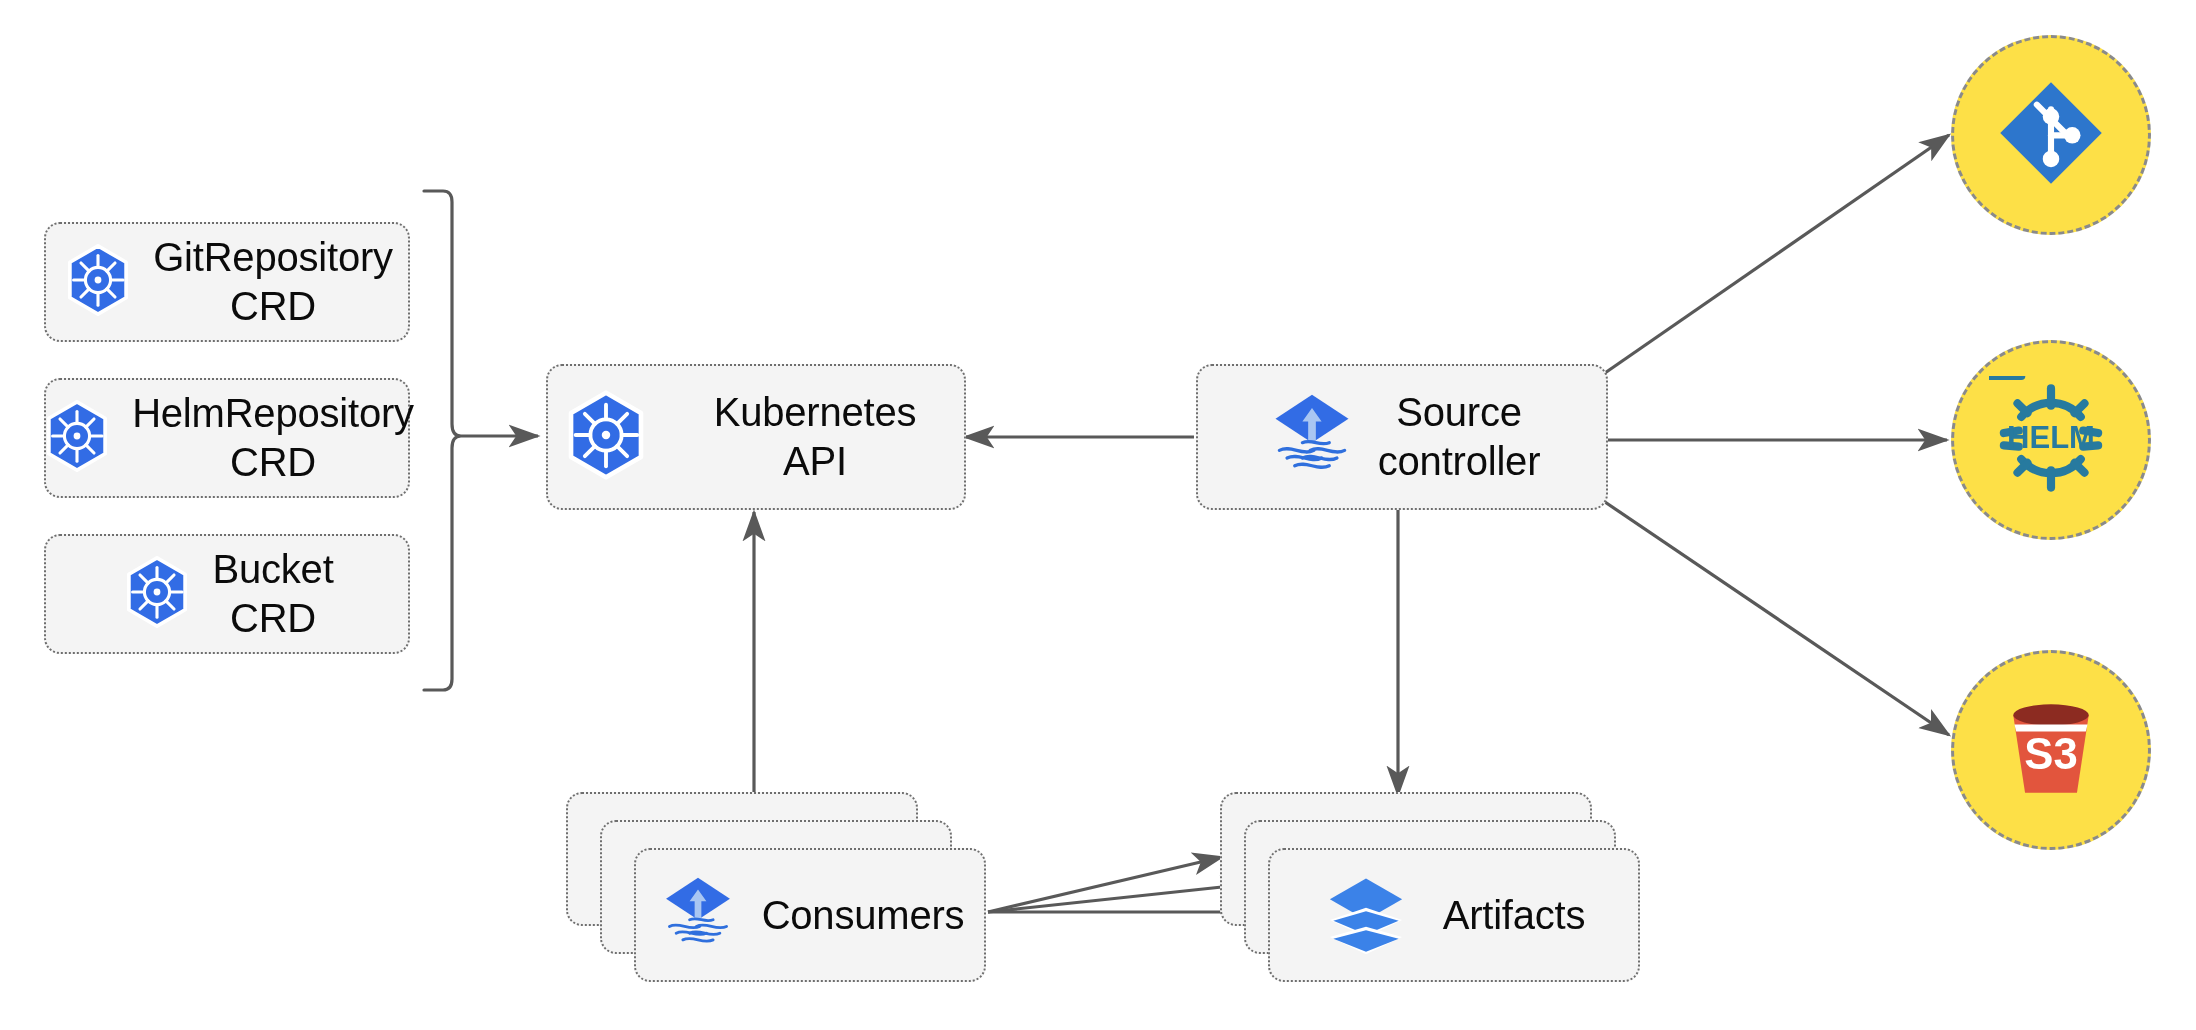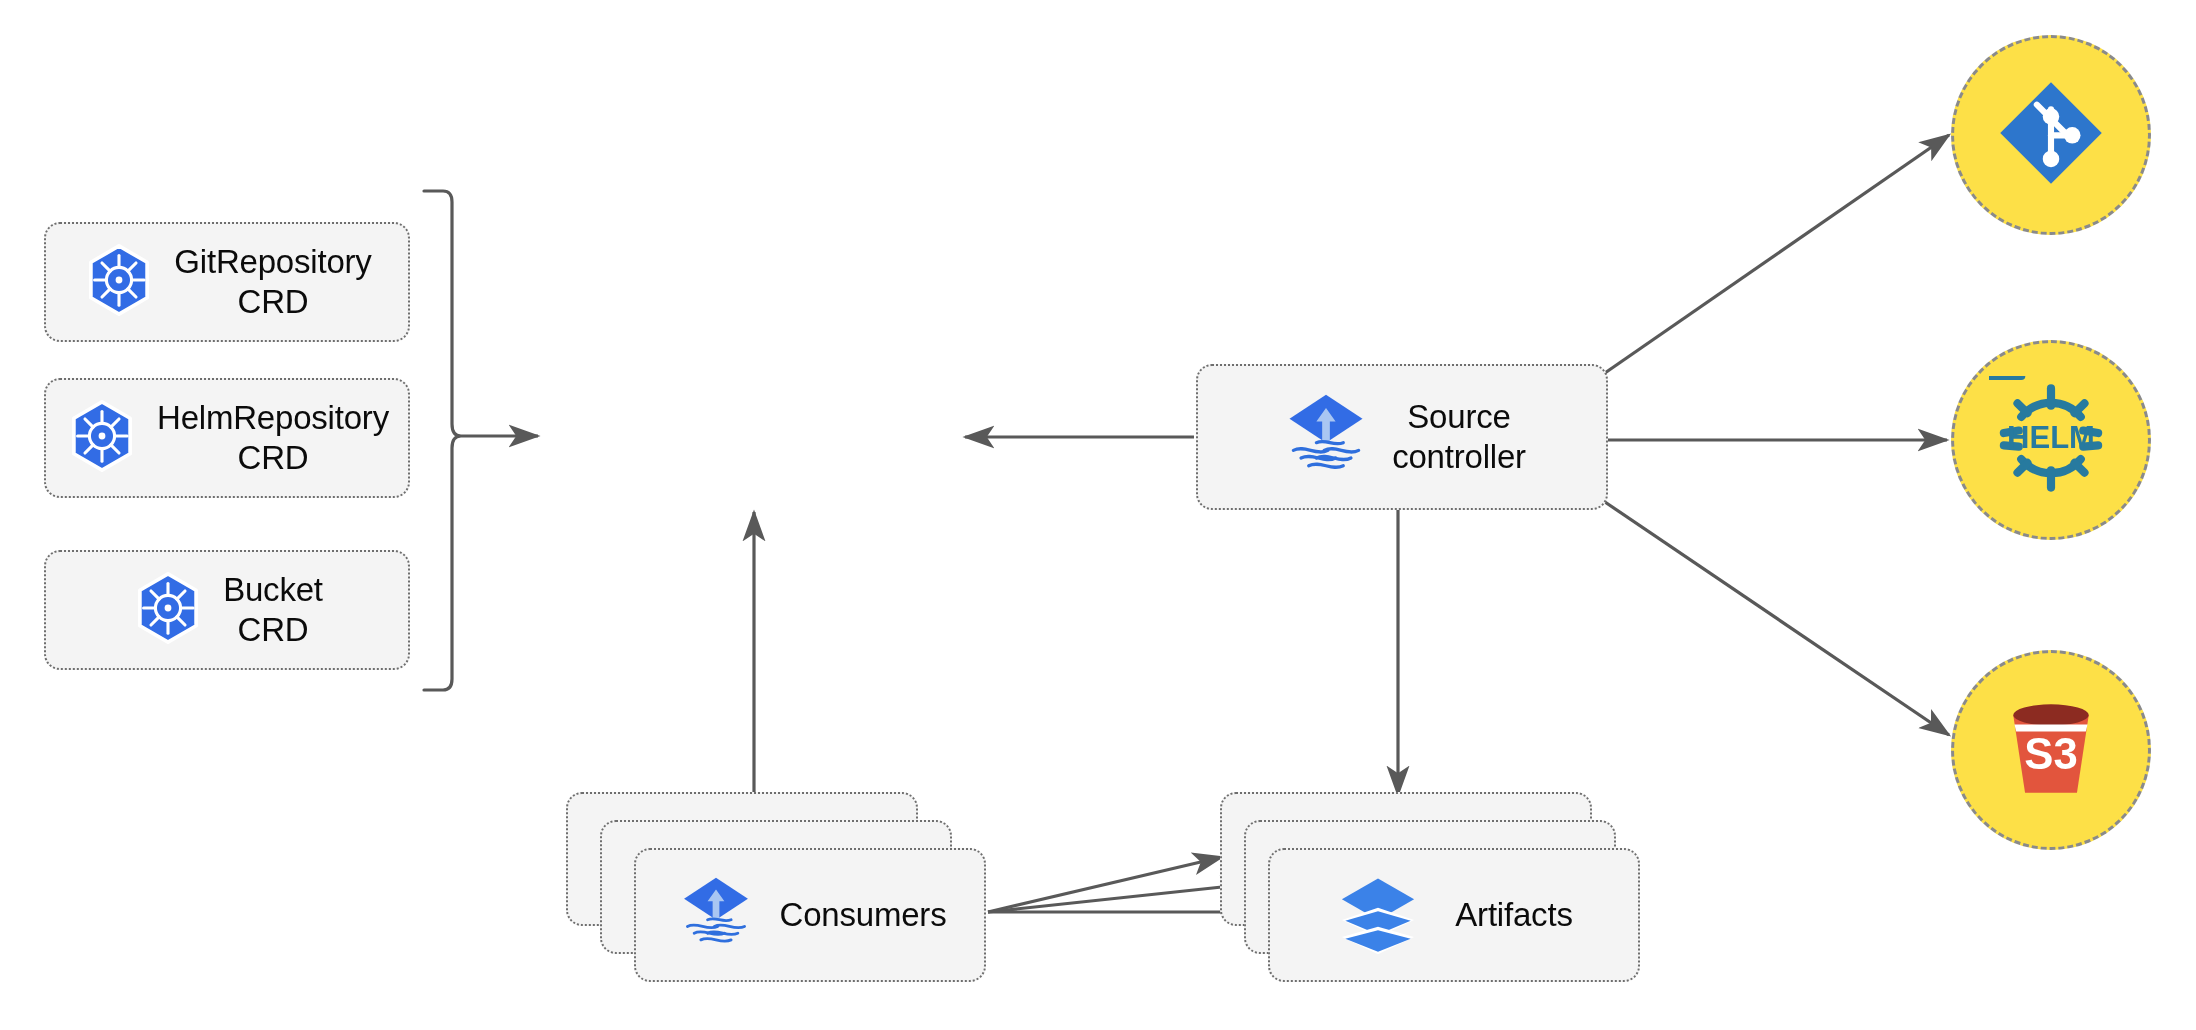--- a/index.html
+++ b/index.html
@@ -40,21 +40,21 @@
     flex-direction: row;
     align-items: center;
     justify-content: center;
     width: 100%;
     height: 100%;
     gap: 18px;
     padding: 0 12px;
     box-sizing: border-box;
   }
   .node-label {
-    font-size: 33px;
+    font-size: 40px;
     line-height: 1.22;
     color: #0b0b0b;
     text-align: center;
     white-space: pre-line;
     letter-spacing: -0.2px;
   }
   .icon {
     flex: 0 0 auto;
     display: block;
   }
@@ -159,21 +159,21 @@
             <line x1="38" y1="62" x2="27" y2="73"></line>
           </g>
           <circle cx="50" cy="50" r="4.6" fill="#ffffff"></circle>
         </svg>
       </span>
       <span class="node-label">HelmRepository
 CRD</span>
     </div>
   </div>
 
-  <div class="node" style="left:44px; top:550px; width:366px; height:120px;">
+  <div class="node" style="left:44px; top:534px; width:366px; height:120px;">
     <div class="node-inner">
       <span class="icon">
         <svg width="74" height="74" viewBox="0 0 100 100">
           <polygon points="50,4 88,26 88,74 50,96 12,74 12,26" fill="#326ce5" stroke="#ffffff" stroke-width="5" stroke-linejoin="round"></polygon>
           <g fill="none" stroke="#ffffff" stroke-width="4.2" stroke-linecap="round">
             <circle cx="50" cy="50" r="17"></circle>
             <line x1="50" y1="17" x2="50" y2="33"></line>
             <line x1="50" y1="67" x2="50" y2="84"></line>
             <line x1="17" y1="50" x2="33" y2="50"></line>
             <line x1="67" y1="50" x2="84" y2="50"></line>
@@ -183,20 +183,42 @@
             <line x1="38" y1="62" x2="27" y2="73"></line>
           </g>
           <circle cx="50" cy="50" r="4.6" fill="#ffffff"></circle>
         </svg>
       </span>
       <span class="node-label">Bucket
 CRD</span>
     </div>
   </div>
 
+  <div class="node" style="left:546px; top:364px; width:420px; height:146px;">
+    <div class="node-inner" style="gap:26px;">
+      <span class="icon">
+        <svg width="92" height="92" viewBox="0 0 100 100">
+          <polygon points="50,4 88,26 88,74 50,96 12,74 12,26" fill="#326ce5" stroke="#ffffff" stroke-width="5" stroke-linejoin="round"></polygon>
+          <g fill="none" stroke="#ffffff" stroke-width="4.2" stroke-linecap="round">
+            <circle cx="50" cy="50" r="17"></circle>
+            <line x1="50" y1="17" x2="50" y2="33"></line>
+            <line x1="50" y1="67" x2="50" y2="84"></line>
+            <line x1="17" y1="50" x2="33" y2="50"></line>
+            <line x1="67" y1="50" x2="84" y2="50"></line>
+            <line x1="27" y1="27" x2="38" y2="38"></line>
+            <line x1="62" y1="62" x2="73" y2="73"></line>
+            <line x1="73" y1="27" x2="62" y2="38"></line>
+            <line x1="38" y1="62" x2="27" y2="73"></line>
+          </g>
+          <circle cx="50" cy="50" r="4.6" fill="#ffffff"></circle>
+        </svg>
+      </span>
+      <span class="node-label">Kubernetes API</span>
+    </div>
+  </div>
 
   <div class="node" style="left:1196px; top:364px; width:412px; height:146px;">
     <div class="node-inner" style="gap:18px;">
       <span class="icon">
         <svg width="96" height="96" viewBox="0 0 100 100">
           <polygon points="50,8 88,33 50,58 12,33" fill="#326ce5"></polygon>
           <path d="M50,22 L60,36 L54,36 L54,56 L46,56 L46,36 L40,36 Z" fill="#a9c6f2"></path>
           <g stroke="#2f6fdd" stroke-width="3.4" fill="none" stroke-linecap="round">
             <path d="M16,66 C28,60 40,72 52,66"></path>
             <path d="M24,74 C36,68 48,80 60,74"></path>

